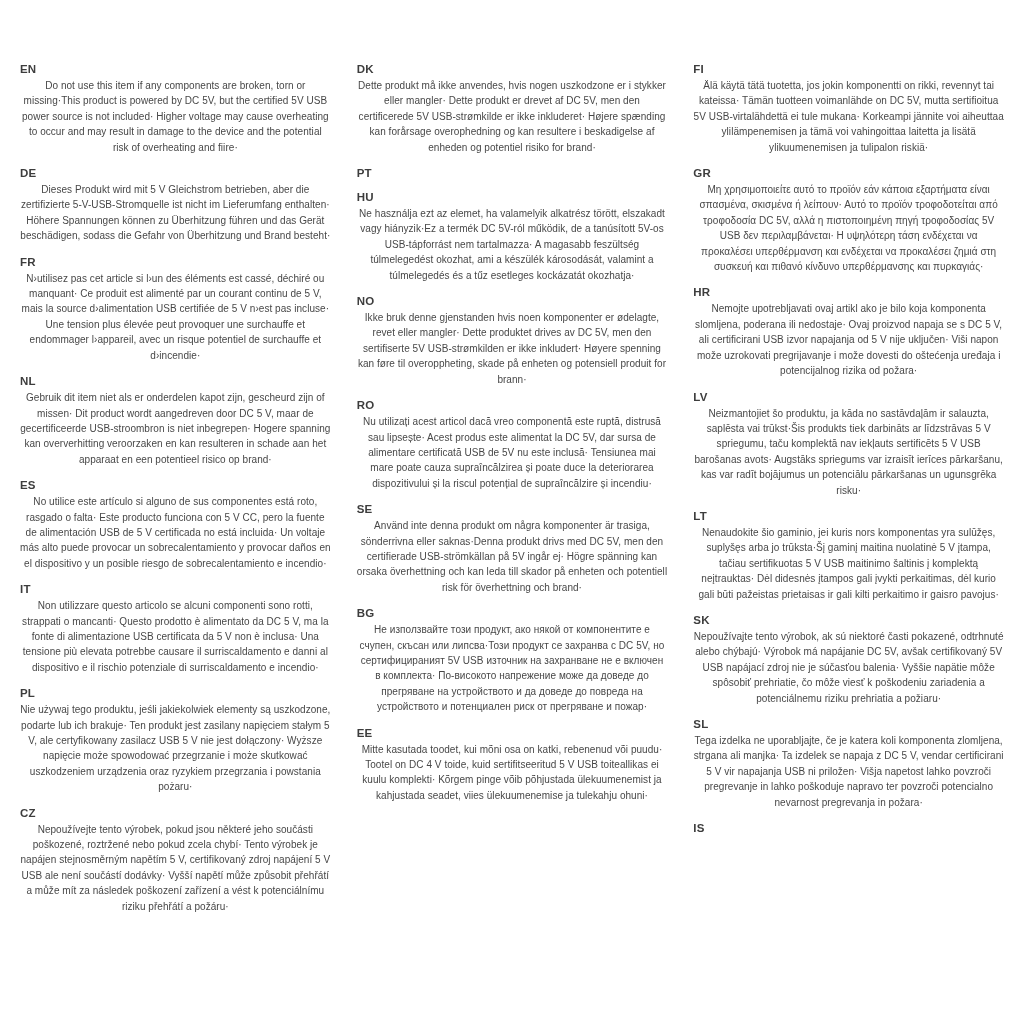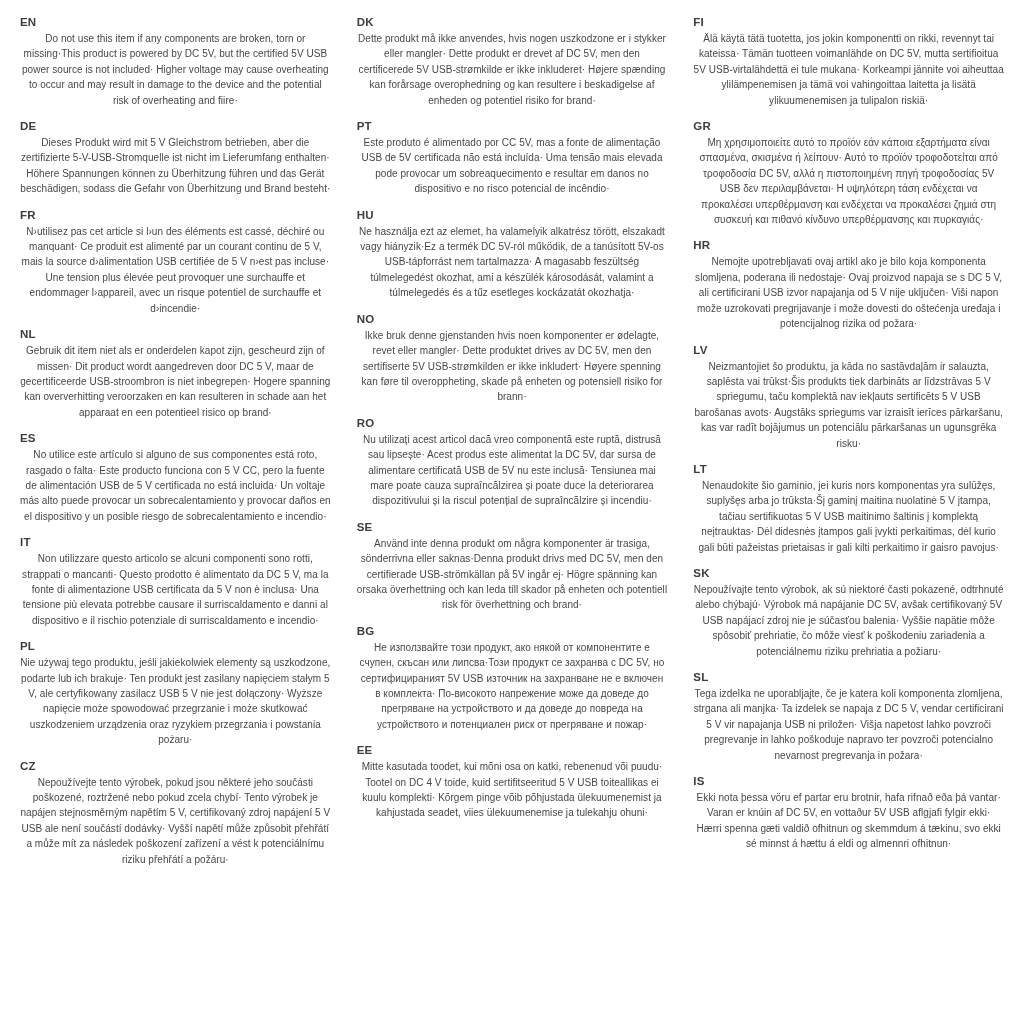--- a/index.html
+++ b/index.html
@@ -14,20 +14,21 @@
     background: #ffffff;
     padding: 16px 20px 10px 20px;
     font-family: "Liberation Sans", sans-serif;
     color: #454545;
     overflow: hidden;
   }
   .columns {
     display: grid;
     grid-template-columns: repeat(3, 1fr);
     column-gap: 26px;
+    margin-top: 47px;
   }
   .col {
     min-width: 0;
   }
   .section {
     margin-bottom: 12px;
   }
   .lang {
     font-size: 11.5px;
     font-weight: bold;
@@ -85,29 +86,28 @@
       </div>
     </div>
 
     <div class="col">
       <div class="section">
         <p class="lang">DK</p>
         <p class="body">Dette produkt må ikke anvendes, hvis nogen uszkodzone er i stykker eller mangler· Dette produkt er drevet af DC 5V, men den certificerede 5V USB-strømkilde er ikke inkluderet· Højere spænding kan forårsage overophedning og kan resultere i beskadigelse af enheden og potentiel risiko for brand·</p>
       </div>
       <div class="section">
         <p class="lang">PT</p>
-        <p class="body">Este produto é alimentado por CC 5V, mas a fonte de alimentação USB de 5V certificada não está incluída· Uma tensão mais elevada pode provocar um sobreaquecimento e resultar em danos no dispositivo e no risco potencial de incêndio·</p>
       </div>
       <div class="section">
         <p class="lang">HU</p>
         <p class="body">Ne használja ezt az elemet, ha valamelyik alkatrész törött, elszakadt vagy hiányzik·Ez a termék DC 5V-ról működik, de a tanúsított 5V-os USB-tápforrást nem tartalmazza· A magasabb feszültség túlmelegedést okozhat, ami a készülék károsodását, valamint a túlmelegedés és a tűz esetleges kockázatát okozhatja·</p>
       </div>
       <div class="section">
         <p class="lang">NO</p>
-        <p class="body">Ikke bruk denne gjenstanden hvis noen komponenter er ødelagte, revet eller mangler· Dette produktet drives av DC 5V, men den sertifiserte 5V USB-strømkilden er ikke inkludert· Høyere spenning kan føre til overoppheting, skade på enheten og potensiell risiko for brann·</p>
+        <p class="body">Ikke bruk denne gjenstanden hvis noen komponenter er ødelagte, revet eller mangler· Dette produktet drives av DC 5V, men den sertifiserte 5V USB-strømkilden er ikke inkludert· Høyere spenning kan føre til overoppheting, skade på enheten og potensiell produit for brann·</p>
       </div>
       <div class="section">
         <p class="lang">RO</p>
         <p class="body">Nu utilizați acest articol dacă vreo componentă este ruptă, distrusă sau lipsește· Acest produs este alimentat la DC 5V, dar sursa de alimentare certificată USB de 5V nu este inclusă· Tensiunea mai mare poate cauza supraîncălzirea și poate duce la deteriorarea dispozitivului și la riscul potențial de supraîncălzire și incendiu·</p>
       </div>
       <div class="section">
         <p class="lang">SE</p>
         <p class="body">Använd inte denna produkt om några komponenter är trasiga, sönderrivna eller saknas·Denna produkt drivs med DC 5V, men den certifierade USB-strömkällan på 5V ingår ej· Högre spänning kan orsaka överhettning och kan leda till skador på enheten och potentiell risk för överhettning och brand·</p>
       </div>
       <div class="section">
@@ -144,18 +144,17 @@
       <div class="section">
         <p class="lang">SK</p>
         <p class="body">Nepoužívajte tento výrobok, ak sú niektoré časti pokazené, odtrhnuté alebo chýbajú· Výrobok má napájanie DC 5V, avšak certifikovaný 5V USB napájací zdroj nie je súčasťou balenia· Vyššie napätie môže spôsobiť prehriatie, čo môže viesť k poškodeniu zariadenia a potenciálnemu riziku prehriatia a požiaru·</p>
       </div>
       <div class="section">
         <p class="lang">SL</p>
         <p class="body">Tega izdelka ne uporabljajte, če je katera koli komponenta zlomljena, strgana ali manjka· Ta izdelek se napaja z DC 5 V, vendar certificirani 5 V vir napajanja USB ni priložen· Višja napetost lahko povzroči pregrevanje in lahko poškoduje napravo ter povzroči potencialno nevarnost pregrevanja in požara·</p>
       </div>
       <div class="section">
         <p class="lang">IS</p>
-        <p class="body">Ekki nota þessa vöru ef partar eru brotnir, hafa rifnað eða þá vantar· Varan er knúin af DC 5V, en vottaður 5V USB aflgjafi fylgir ekki· Hærri spenna gæti valdið ofhitnun og skemmdum á tækinu, svo ekki sé minnst á hættu á eldi og almennri ofhitnun·</p>
       </div>
     </div>
 
   </div>
 </div>
 
 </body></html>

